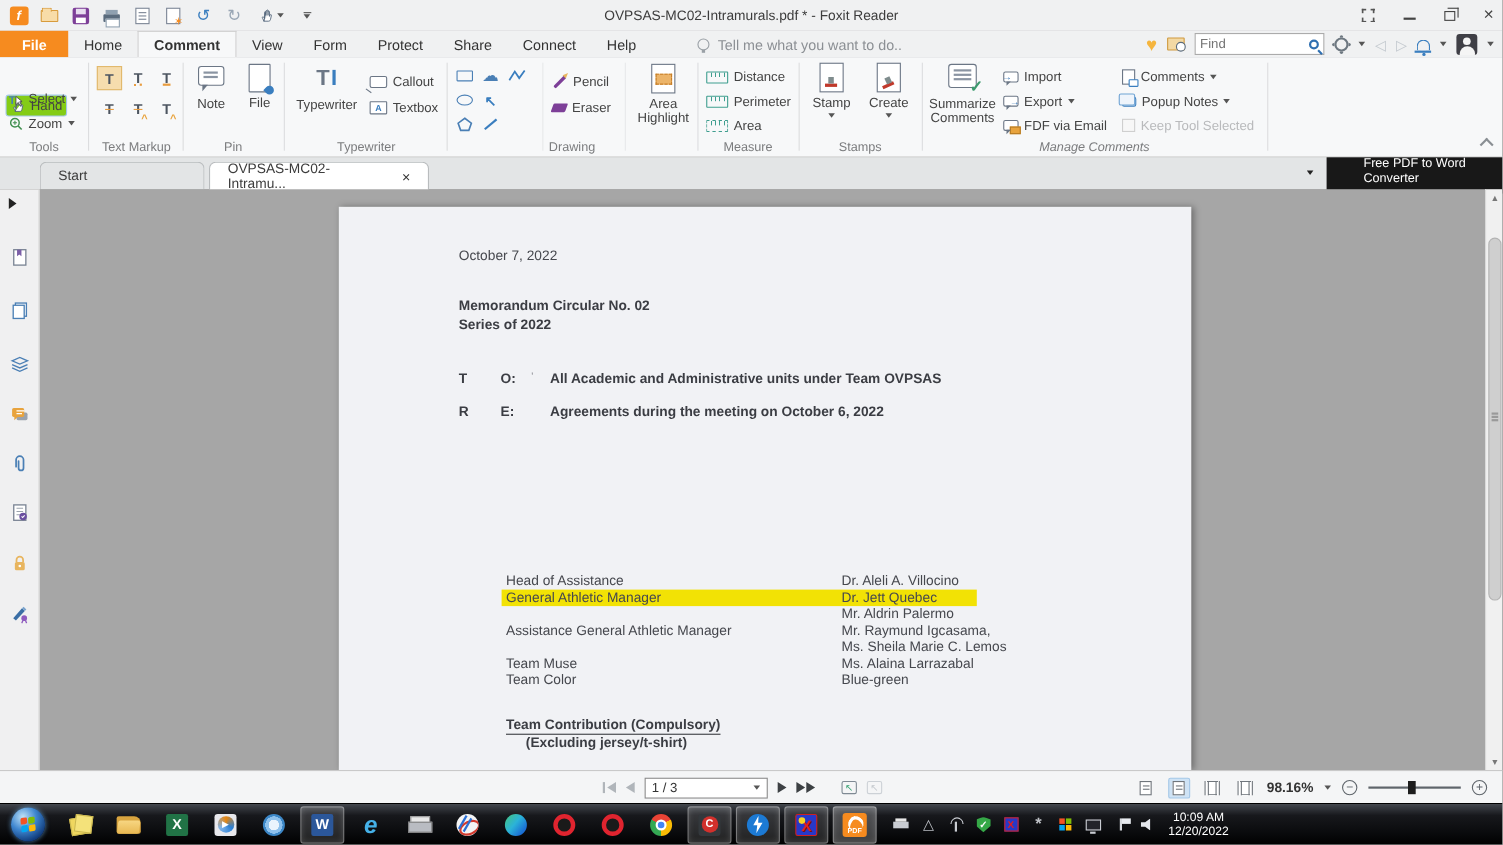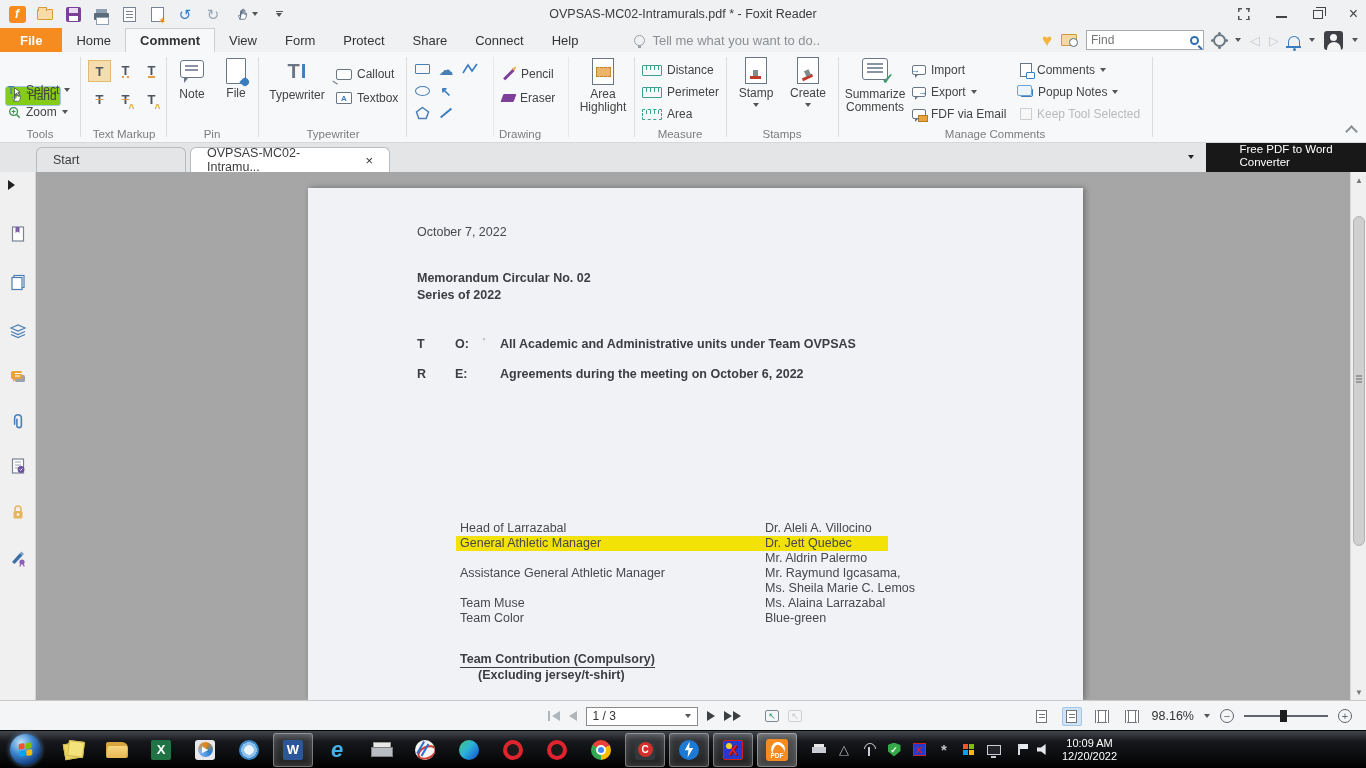--- a/index.html
+++ b/index.html
@@ -175,21 +175,21 @@
   .bar-v{width:2px;height:10px;background:#b0b5ba;}
   .pagebox{width:112px;height:19px;background:#fff;border:1px solid #8a8a8a;display:flex;align-items:center;font-size:12px;color:#333;padding:0 6px;justify-content:space-between;}
   .viewic{width:14px;height:12px;border:1.4px solid #9aa0a6;border-radius:2px;font-size:9px;line-height:9px;display:flex;align-items:center;justify-content:center;}
   .viewic.g{color:#2f9e6e;border-color:#7f8a94;}
   .viewic.dim{color:#c2c7cc;border-color:#ccd1d6;}
   .sb-right{position:absolute;right:14px;top:0;height:30px;display:flex;align-items:center;gap:10px;}
   .layic{width:20px;height:19px;display:flex;align-items:center;justify-content:center;border-radius:2px;}
   .layic.sel{background:#cfe3f5;border:1px solid #a3c7e8;}
   .layin{width:11px;height:13px;border:1.4px solid #70767c;background:linear-gradient(#70767c,#70767c) 2px 3px/6px 1px no-repeat,linear-gradient(#70767c,#70767c) 2px 6px/6px 1px no-repeat,#fff;}
   .layin.two{width:14px;background:#fff;border-left:4.5px double #70767c;border-right:4.5px double #70767c;}
-  .zoomtxt{font-size:12.5px;color:#333;}
+  .zoomtxt{font-size:12.5px;color:#333;font-weight:bold;}
   .circ{width:14px;height:14px;border:1.4px solid #5f656b;border-radius:50%;display:flex;align-items:center;justify-content:center;font-size:11px;color:#5f656b;line-height:10px;}
   .slider{width:84px;height:2px;background:#5f656b;position:relative;}
   .slider .knob{position:absolute;left:36px;top:-5px;width:7px;height:12px;background:#1d1d1d;}
 
   
   .taskbar{position:absolute;left:0;top:730px;width:1366px;height:38px;background:linear-gradient(#42464d,#17181c 28%,#0a0b0d 70%,#000);display:flex;align-items:center;border-top:1px solid #000;}
   .tk-item{width:40px;height:34px;display:flex;align-items:center;justify-content:center;border-radius:3px;margin-left:4px;flex:none;}
   .tk-item.running{background:rgba(255,255,255,0.13);border:1px solid rgba(255,255,255,0.38);box-shadow:inset 0 0 6px rgba(255,255,255,0.18);}
   .tk-item.active{background:rgba(255,255,255,0.24);}
   .start-orb{width:31px;height:31px;border-radius:50%;background:radial-gradient(circle at 35% 28%,#bfe3f8,#3e86cf 40%,#123d7d 75%,#081f45);box-shadow:0 0 5px rgba(110,180,240,0.7);display:flex;align-items:center;justify-content:center;margin-left:10px;flex:none;}
@@ -502,21 +502,21 @@
     </div>
     <div class="rb-row" style="left:1020px;top:30px;">
       <span class="pop-ic"></span>
       <span>Popup Notes</span>
       <span class="dd"></span>
     </div>
     <div class="rb-row" style="left:1020px;top:52px;">
       <span class="chk"></span>
       <span class="disabled-txt">Keep Tool Selected</span>
     </div>
-    <div class="rb-glabel" style="left:840px;width:310px;">Manage Comments</div>
+    <div class="rb-glabel" style="left:840px;width:310px;font-style:italic;">Manage Comments</div>
     <div class="rb-div" style="left:1152px;"></div>
     <div class="rb-collapse"></div>
   </div>
 
   <div class="tabbar">
     <div class="dtab" style="left:36px;width:150px;">
       <span>Start</span>
     </div>
     <div class="dtab active" style="left:190px;width:200px;">
       <span>OVPSAS-MC02-Intramu...</span>
@@ -605,21 +605,21 @@
         <span style="display:inline-block;width:38px;">T</span><span style="display:inline-block;width:28px;">O:</span><span style="display:inline-block;width:17px;font-weight:normal;color:#8a8c92;font-size:10px;vertical-align:top;">'</span><span>All Academic and Administrative units under Team OVPSAS</span>
       </div>
       <div class="pg b" style="left:109px;top:179px;">
         <span style="display:inline-block;width:38px;">R</span><span style="display:inline-block;width:45px;">E:</span><span>Agreements during the meeting on October 6, 2022</span>
       </div>
 
 
       <div class="pg b" style="left:152px;top:301px;margin-top:45px;"><span class="team-h">Team Leprechauns Warriors</span></div>
 
       <div class="roster">
-        <div class="r-row"><span class="r-label">Head of Larrazabal</span><span class="r-value">Dr. Aleli A. Villocino</span></div>
+        <div class="r-row"><span class="r-label">Head of Assistance</span><span class="r-value">Dr. Aleli A. Villocino</span></div>
         <div class="r-row hl"><span class="r-label">General Athletic Manager</span><span class="r-value">Dr. Jett Quebec</span></div>
         <div class="r-row"><span class="r-label"></span><span class="r-value">Mr. Aldrin Palermo</span></div>
         <div class="r-row"><span class="r-label">Assistance General Athletic Manager</span><span class="r-value">Mr. Raymund Igcasama,</span></div>
         <div class="r-row"><span class="r-label"></span><span class="r-value">Ms. Sheila Marie C. Lemos</span></div>
         <div class="r-row"><span class="r-label">Team Muse</span><span class="r-value">Ms. Alaina Larrazabal</span></div>
         <div class="r-row"><span class="r-label">Team Color</span><span class="r-value">Blue-green</span></div>
       </div>
 
       <div class="pg b" style="left:152px;top:464px;"><span class="team-h">Team Contribution (Compulsory)</span></div>
       <div class="pg b" style="left:170px;top:480px;">(Excluding jersey/t-shirt)</div>

